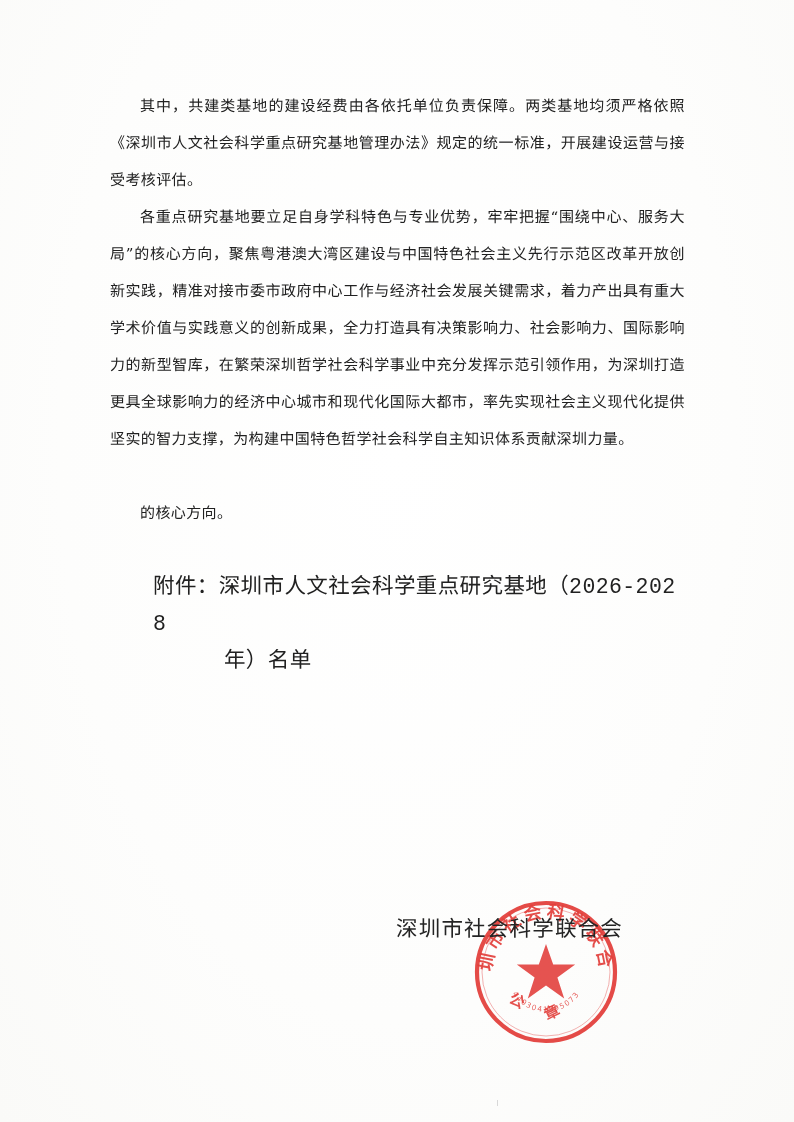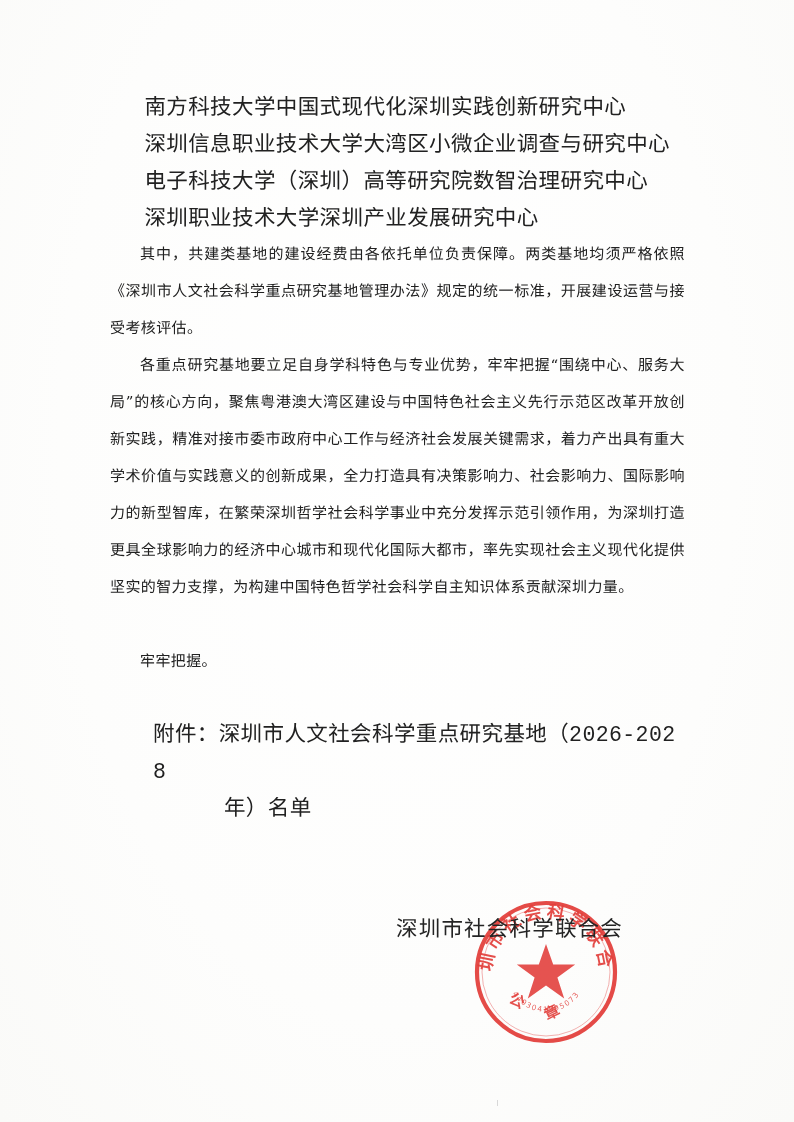--- a/index.html
+++ b/index.html
@@ -139,34 +139,28 @@
     top: 1100px;
   }
 </style>
 </head>
 <body>
 
 <div class="page">
 
   <div class="doc-body">
 
-    <div class="center-list">
-      <div class="center-item">南方科技大学中国式现代化深圳实践创新研究中心</div>
-      <div class="center-item">深圳信息职业技术大学大湾区小微企业调查与研究中心</div>
-      <div class="center-item">电子科技大学（深圳）高等研究院数智治理研究中心</div>
-      <div class="center-item">深圳职业技术大学深圳产业发展研究中心</div>
-    </div>
 
     <p class="para indent-1">其中，共建类基地的建设经费由各依托单位负责保障。两类基地均须严格依照《深圳市人文社会科学重点研究基地管理办法》规定的统一标准，开展建设运营与接受考核评估。</p>
 
     <p class="para indent-1">各重点研究基地要立足自身学科特色与专业优势，牢牢把握“围绕中心、服务大局”的核心方向，聚焦粤港澳大湾区建设与中国特色社会主义先行示范区改革开放创新实践，精准对接市委市政府中心工作与经济社会发展关键需求，着力产出具有重大学术价值与实践意义的创新成果，全力打造具有决策影响力、社会影响力、国际影响力的新型智库，在繁荣深圳哲学社会科学事业中充分发挥示范引领作用，为深圳打造更具全球影响力的经济中心城市和现代化国际大都市，率先实现社会主义现代化提供坚实的智力支撑，为构建中国特色哲学社会科学自主知识体系贡献深圳力量。</p>
 
     <div class="spacer-line"></div>
 
-    <p class="para indent-1">牢牢把握。</p>
+    <p class="para indent-1">的核心方向。</p>
 
     <div class="spacer-line"></div>
 
     <p class="attachment"><span>附件：深圳市人文社会科学重点研究基地（2026-2028</span><span class="cont">年）名单</span></p>
 
   </div>
 
   <div class="seal">
     <svg viewBox="0 0 148 148" xmlns="http://www.w3.org/2000/svg">
       <defs>

